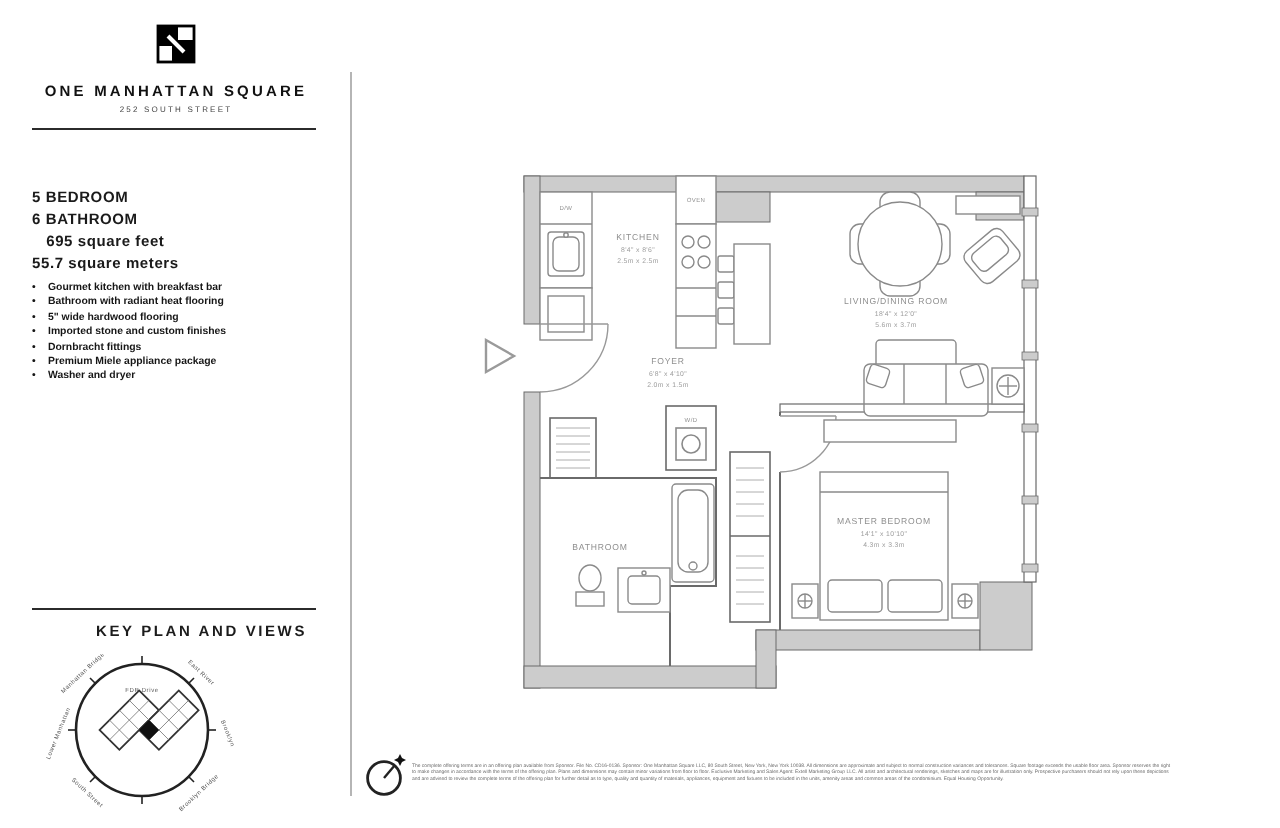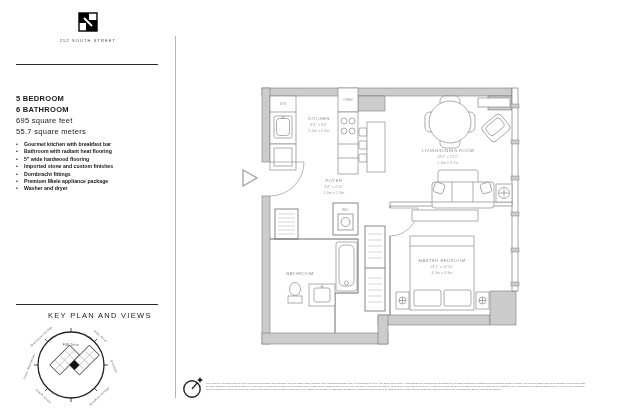--- a/index.html
+++ b/index.html
@@ -8,25 +8,25 @@
   .abs{position:absolute;}
   
   .divider-v{left:175px;top:36px;width:1px;height:362px;background:#b5b5b5;}
   .brand{left:0;top:12px;width:176px;text-align:center;}
   .brand-name{font-size:7.5px;font-weight:bold;letter-spacing:1.6px;color:#111;margin-top:4px;}
   .brand-address{font-size:4px;letter-spacing:1.1px;color:#444;margin-top:2px;}
   .hr{left:16px;width:142px;height:1px;background:#2b2b2b;}
   .res-title{left:16px;top:71px;font-family:"Liberation Serif",serif;font-weight:bold;
              font-size:13.5px;letter-spacing:.4px;color:#0d0d0d;}
   .specs{left:16px;top:94px;font-size:7.5px;font-weight:bold;line-height:10.5px;letter-spacing:.3px;}
-  .areas{left:16px;top:116px;font-size:7.5px;font-weight:normal;line-height:10.5px;letter-spacing:.3px;}
+  .areas{left:16px;top:116px;font-size:7.5px;font-weight:bold;line-height:10.5px;letter-spacing:.3px;text-align:center;}
   .features{left:16px;top:141px;width:150px;list-style:none;margin:0;padding:0;}
   .features li{font-size:5.2px;font-weight:bold;line-height:7.4px;color:#161616;display:flex;}
   .features li .dot{width:8px;flex:0 0 8px;}
-  .keyplan-title{left:16px;top:311px;font-size:7.5px;font-weight:normal;letter-spacing:1.3px;color:#1c1c1c;padding-left:32px;}
+  .keyplan-title{left:16px;top:311px;font-size:7.5px;font-weight:bold;letter-spacing:1.3px;color:#1c1c1c;padding-left:32px;}
   
   .disclaimer{left:206px;top:382px;width:1050px;transform:scale(0.41);transform-origin:0 0;
               font-size:6px;line-height:7.4px;color:#6b6b6b;}
   
   svg text{font-family:"Liberation Sans",sans-serif;}
   .room-name{fill:#8f8f8f;font-size:4.3px;letter-spacing:.4px;}
   .room-dim{fill:#9d9d9d;font-size:3.4px;letter-spacing:.2px;}
   .fixture-label{fill:#8f8f8f;font-size:3px;letter-spacing:.2px;}
   .kp-label{fill:#555;font-size:3px;letter-spacing:.3px;}
 </style>
@@ -37,20 +37,21 @@
 
   <div class="abs divider-v"></div>
 
   <div class="abs brand">
     <svg width="20" height="20" viewBox="0 0 20 20" style="display:inline-block">
       <rect x="1" y="1" width="18" height="18" fill="#ffffff" stroke="#000" stroke-width="1.4"></rect>
       <path d="M1,1 H11 V11 H1 Z" fill="#000"></path>
       <path d="M11,8 H19 V19 H8 V11 H11 Z" fill="#000"></path>
       <path d="M6,6 L14,14" stroke="#fff" stroke-width="2"></path>
     </svg>
+    <div class="brand-name">ONE MANHATTAN SQUARE</div>
     <div class="brand-address">252 SOUTH STREET</div>
   </div>
 
   <div class="abs hr" style="top:64px"></div>
 
 
   <div class="abs specs">
     <div>5 BEDROOM</div>
     <div>6 BATHROOM</div>
   </div>

